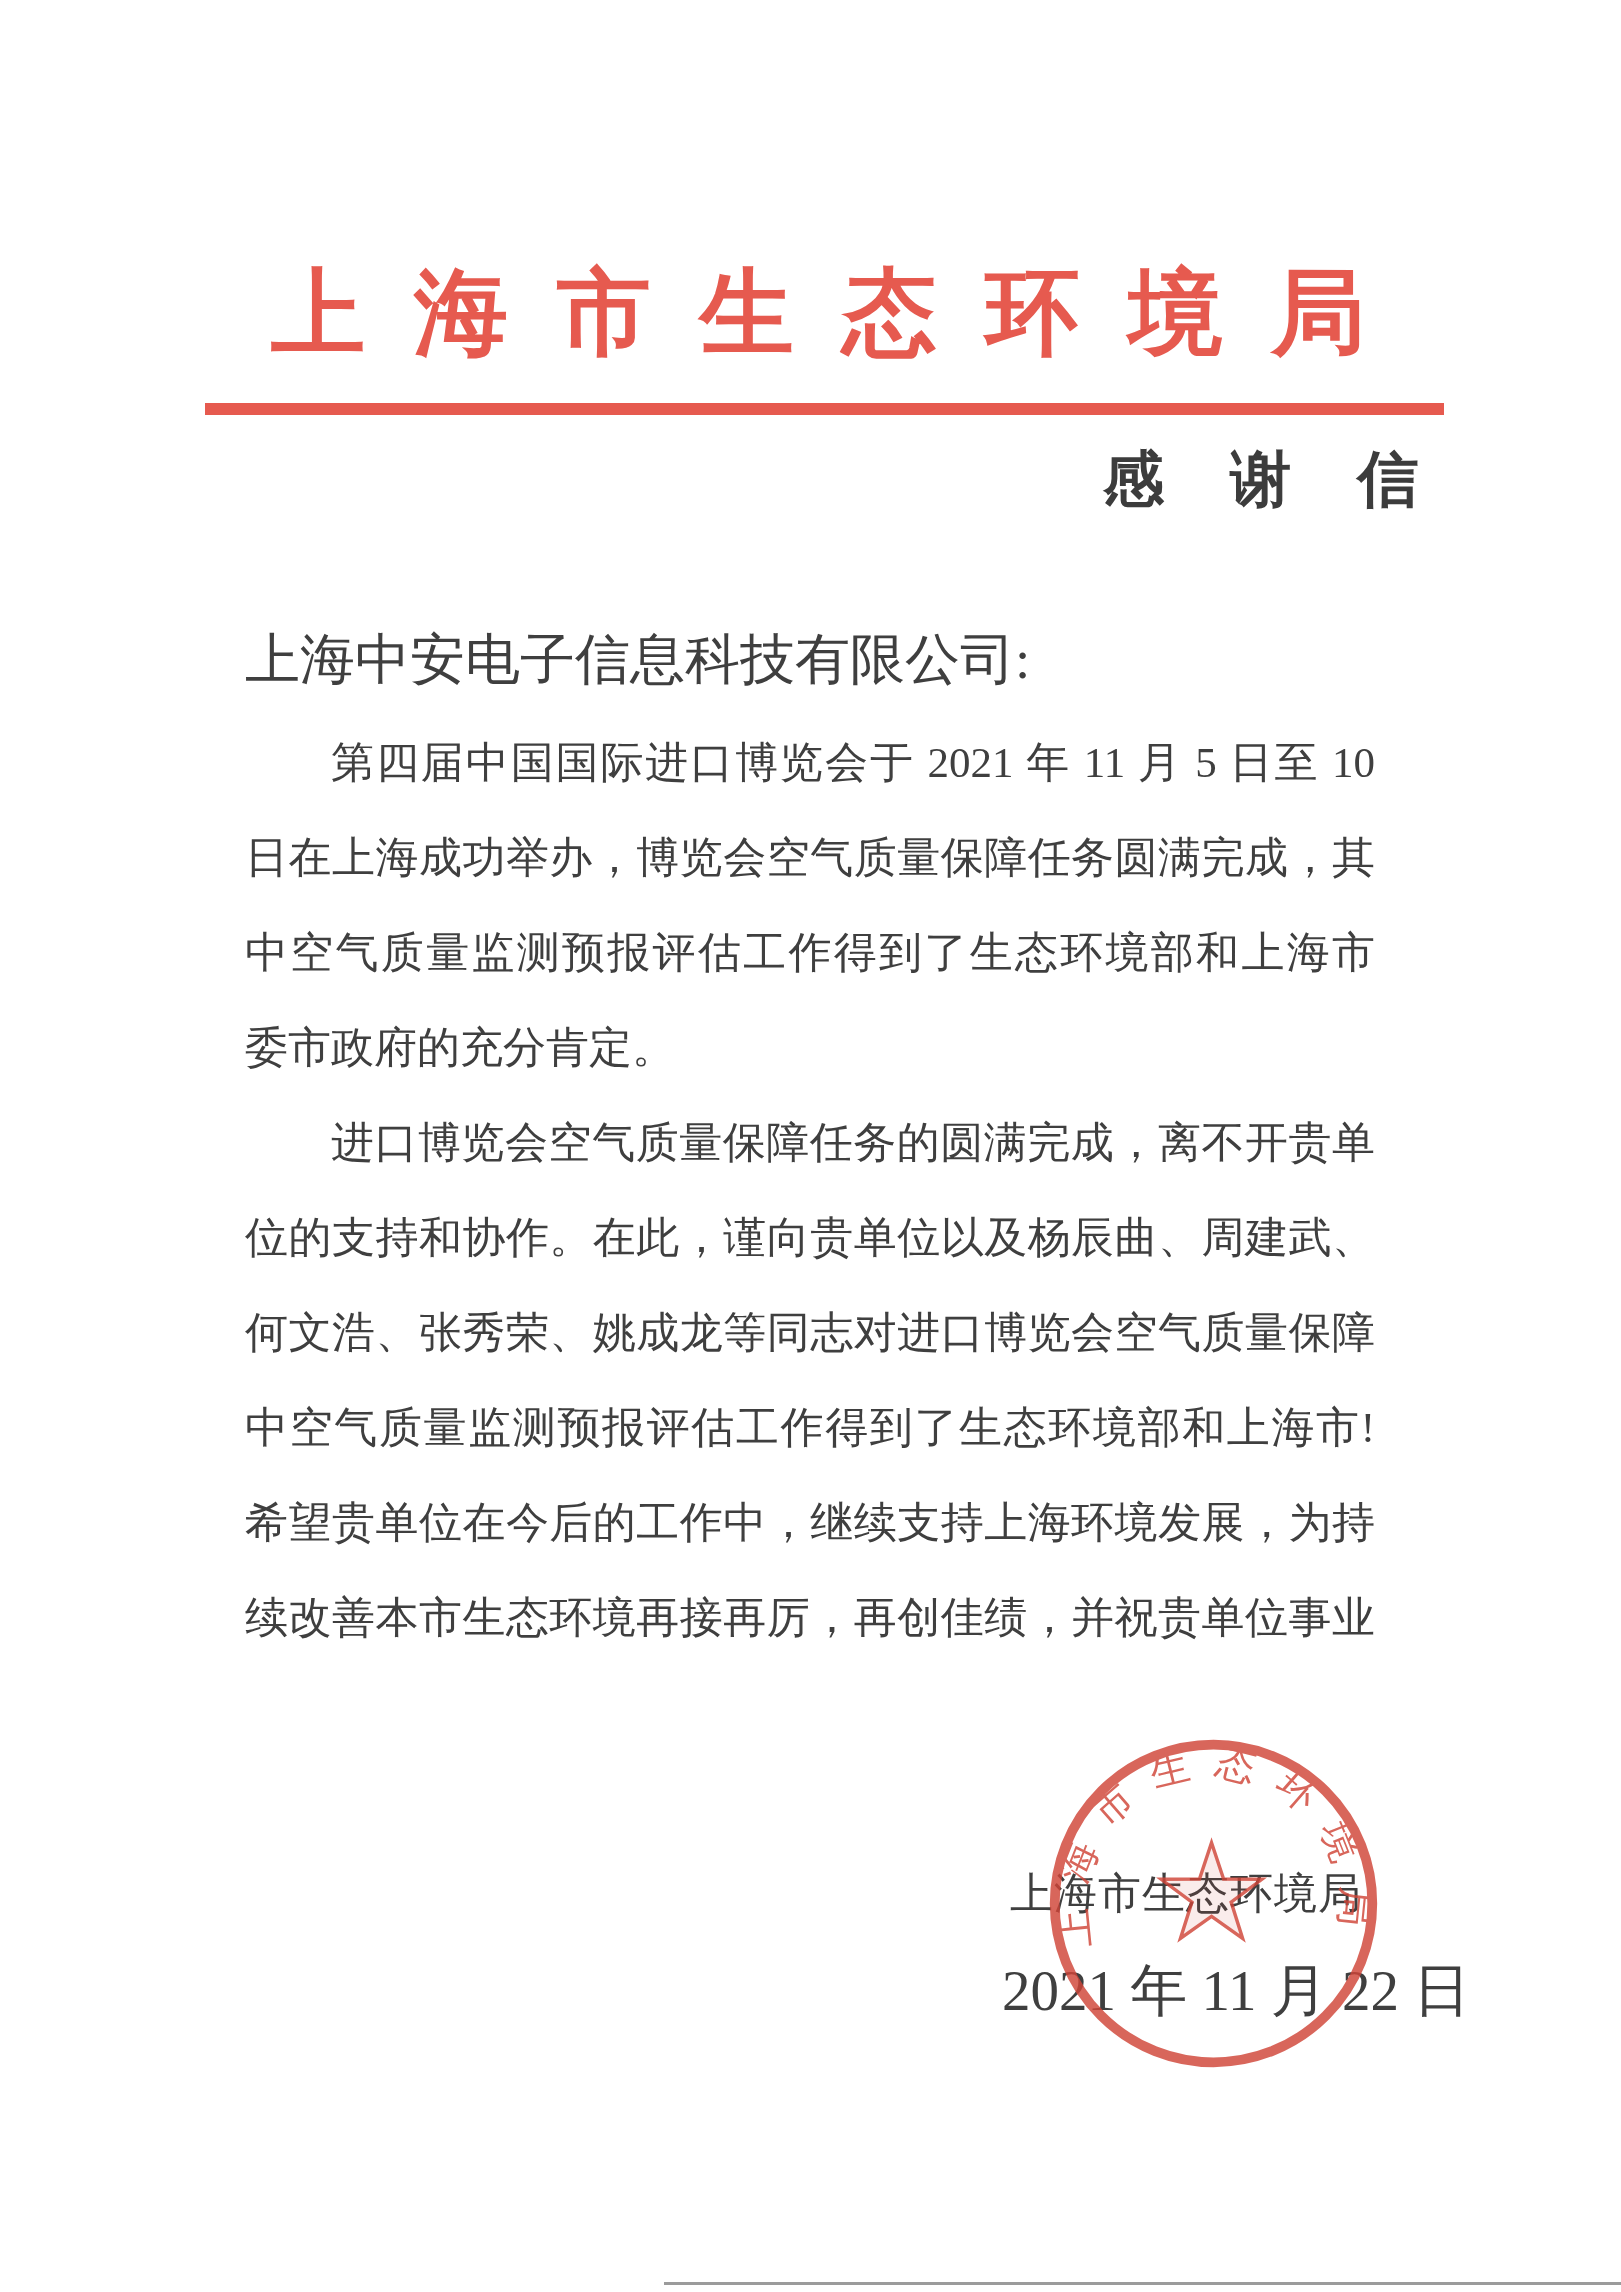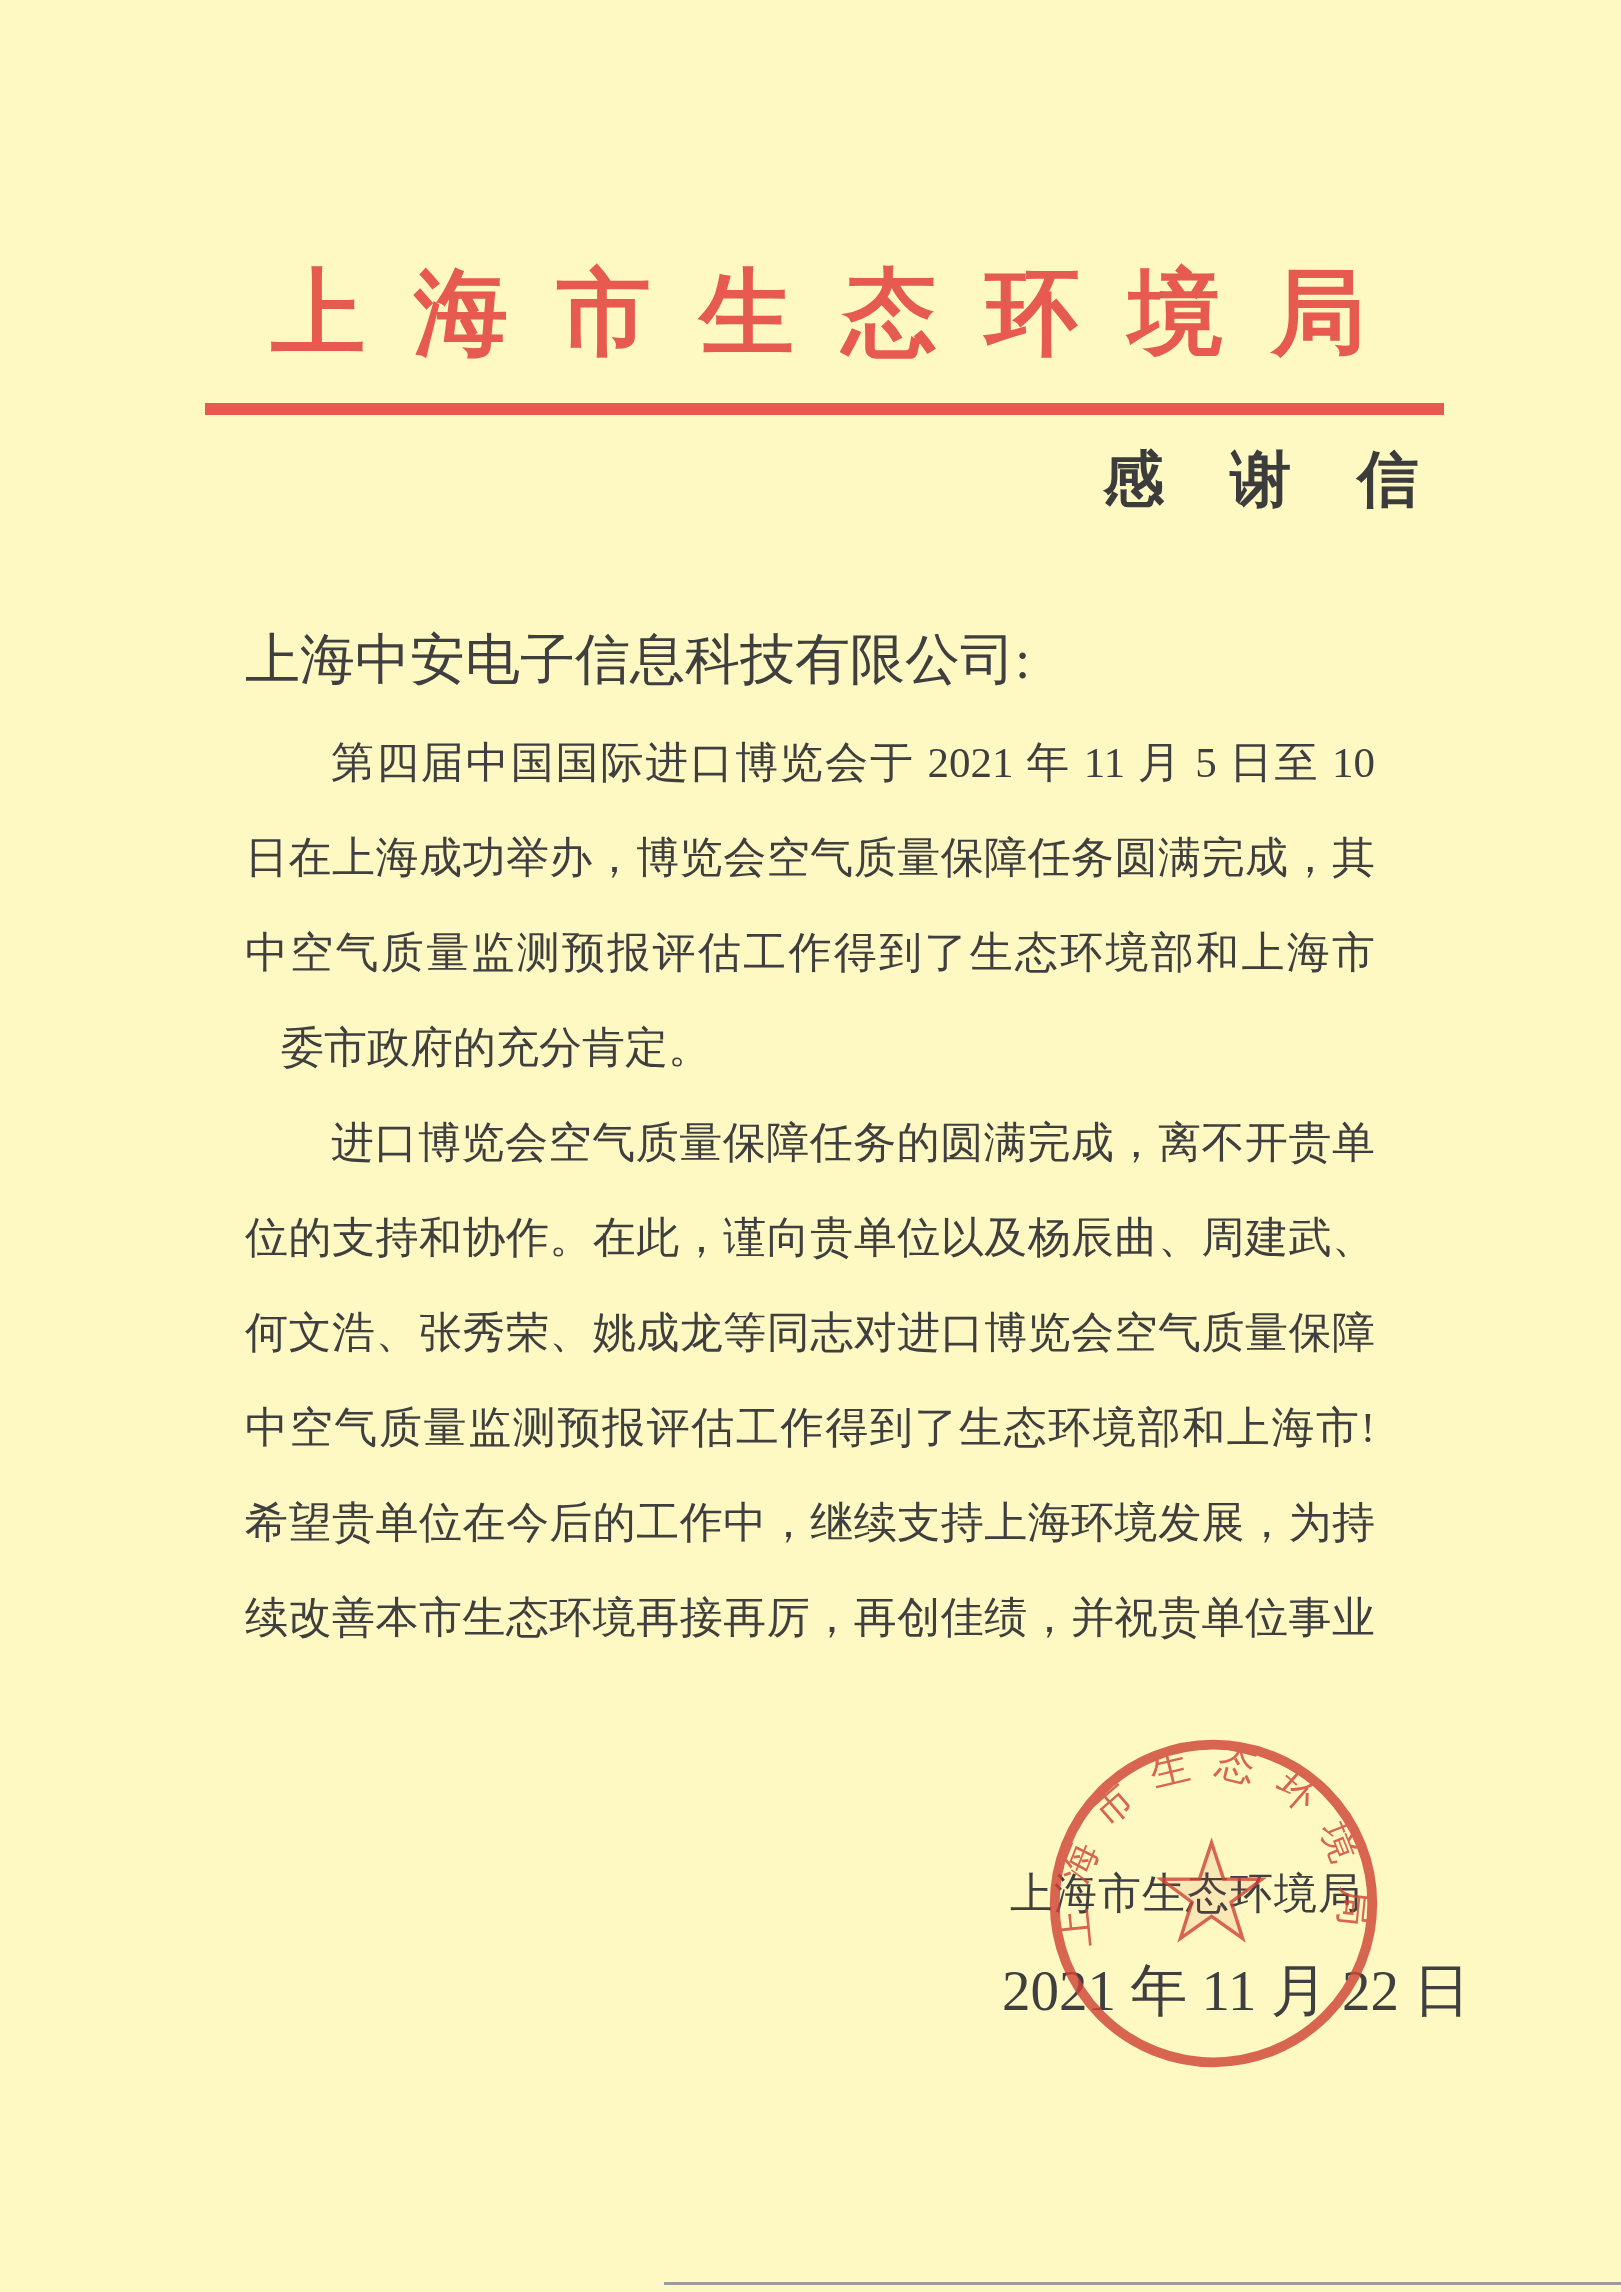--- a/index.html
+++ b/index.html
@@ -1,20 +1,20 @@
 <!DOCTYPE html>
 <html><head>
 <meta charset="utf-8">
 <style>
   html,body { margin:0; padding:0; background:#e9e9e9; }
   #page {
     position:relative;
     width:1621px; height:2293px;
     margin:0 auto;
-    background:#fef9c3;
+    background:#ffffff;
     overflow:hidden;
     font-family:"Liberation Serif","DejaVu Serif",serif;
     color:#3f3f3f;
   }
   
   #agency-header {
     position:absolute; left:205px; top:250px; width:1239px;
     line-height:127px; font-size:94px; font-weight:bold;
     text-align:center; letter-spacing:12.7px; margin-right:-12.7px;
     white-space:nowrap;
@@ -37,21 +37,21 @@
   
   #letter-body {
     position:absolute; left:245px; top:715px; width:1130px;
   }
   .body-line {
     height:95px; line-height:95px; font-size:43px; color:#3f3f3f;
     text-align:justify; text-align-last:justify;
     white-space:nowrap; 
   }
   .body-line.justify { white-space:normal; text-align:justify; text-align-last:justify; }
-  .body-line.left    { white-space:nowrap; text-align:left; text-align-last:left;margin-left:36px; }
+  .body-line.left    { white-space:nowrap; text-align:left; text-align-last:left; }
   .body-line.indent  { text-indent:86px; }
   
   #signature-line {
     position:absolute; left:1010px; top:1864px;
     line-height:59px; font-size:43px; letter-spacing:1px;
     color:#3f3f3f; white-space:nowrap; z-index:2;
   }
   #date-line {
     position:absolute; left:1002px; top:1961px;
     line-height:59px; font-size:57px;

